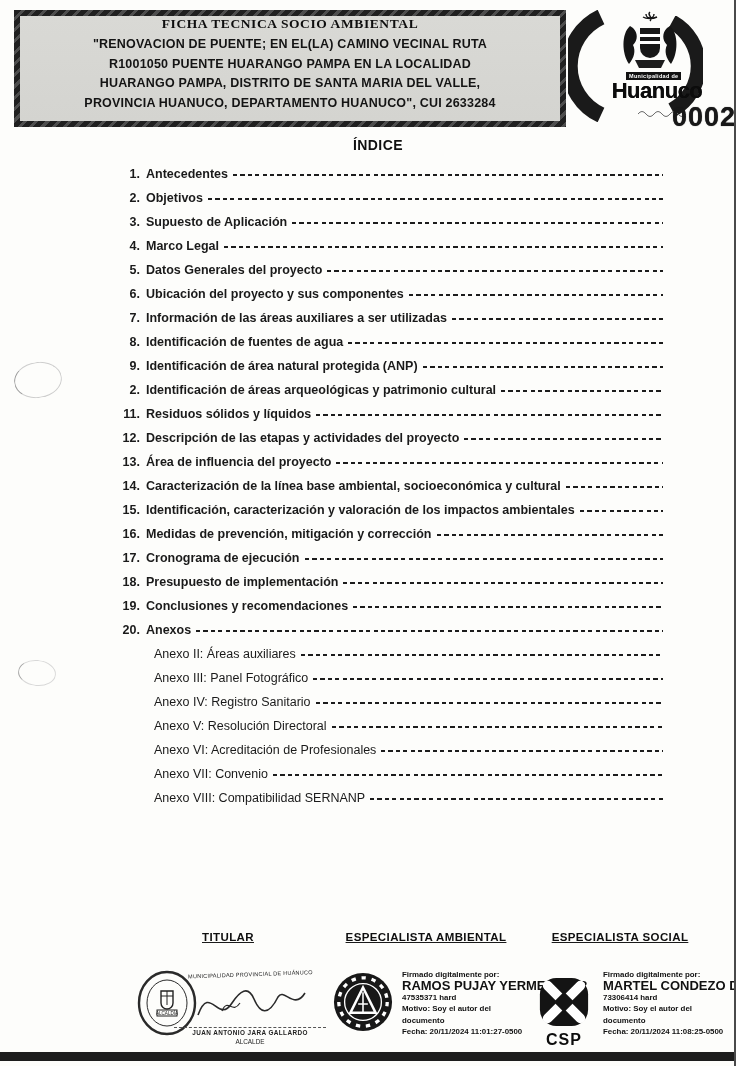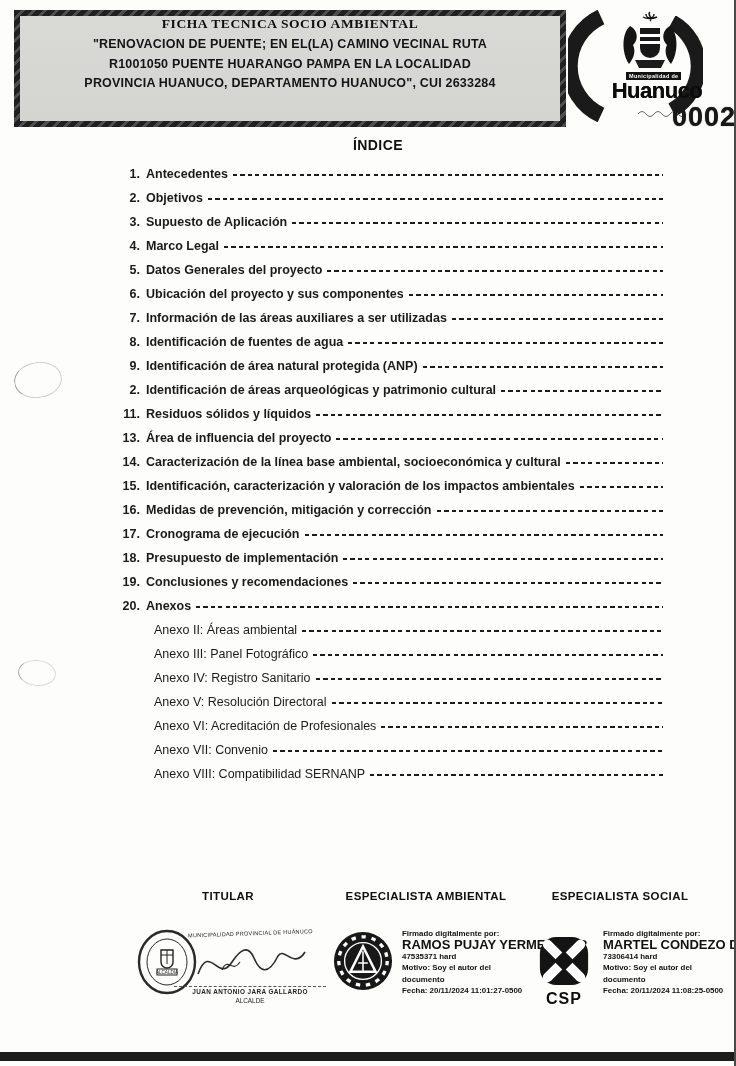--- a/index.html
+++ b/index.html
@@ -67,21 +67,21 @@
   .toc-row .num { flex:none; width:22px; text-align:right; }
   .toc-row .lbl { flex:none; margin-left:6px; white-space:nowrap; }
   .leader {
     flex:1 1 auto; height:2px; margin-left:5px; margin-right:1px;
     background:repeating-linear-gradient(90deg,#1c1c1c 0 4.2px,transparent 4.2px 7.4px);
     transform:translateY(1px);
   }
   .toc-annexes .toc-row { font-weight:normal; padding-left:30px; }
 
   
-  .sig-col { position:absolute; top:890px; }
+  .sig-col { position:absolute; top:931px;text-decoration:underline; }
   .sig-heading { text-align:center; font-size:11.5px; font-weight:bold; letter-spacing:.4px; color:#0f0f0f; }
   #sig-titular { left:130px; width:196px; height:130px; }
   #sig-amb     { left:330px; width:192px; height:130px; }
   #sig-soc     { left:517px; width:206px; height:130px; }
   .sig-body { position:relative; width:100%; height:110px; }
 
   .seal-alcaldia { position:absolute; left:6px; top:26px; }
   .stamp-header {
     position:absolute; left:58px; top:28px; width:140px;
     font-size:5.6px; color:#2b2b2b; letter-spacing:.2px; transform:rotate(-2deg);
@@ -116,20 +116,21 @@
 </style>
 </head>
 <body>
 
 <div class="header-box">
   <div class="header-title">FICHA TECNICA SOCIO AMBIENTAL</div>
   <div class="proj-lines">
 
   <div class="proj-line">"RENOVACION DE PUENTE; EN EL(LA) CAMINO VECINAL RUTA</div>
       <div class="proj-line">R1001050 PUENTE HUARANGO PAMPA EN LA LOCALIDAD</div>
+      <div class="proj-line">HUARANGO PAMPA, DISTRITO DE SANTA MARIA DEL VALLE,</div>
       <div class="proj-line">PROVINCIA HUANUCO, DEPARTAMENTO HUANUCO", CUI 2633284</div>
     </div>
 </div>
 
 <div class="logo-zone">
   <span class="bracket left">
     <svg width="38" height="112" viewBox="0 0 38 112">
         <path d="M33 7 A54 54 0 0 0 33 105" fill="none" stroke="#1a1a1a" stroke-width="16"></path>
       </svg>
   </span>
@@ -215,20 +216,25 @@
       <span class="num">2.</span>
       <span class="lbl">Identificación de áreas arqueológicas y patrimonio cultural</span>
       <span class="leader"></span>
     </div>
       <div class="toc-row">
       <span class="num">11.</span>
       <span class="lbl">Residuos sólidos y líquidos</span>
       <span class="leader"></span>
     </div>
       <div class="toc-row">
+      <span class="num">12.</span>
+      <span class="lbl">Descripción de las etapas y actividades del proyecto</span>
+      <span class="leader"></span>
+    </div>
+      <div class="toc-row">
       <span class="num">13.</span>
       <span class="lbl">Área de influencia del proyecto</span>
       <span class="leader"></span>
     </div>
       <div class="toc-row">
       <span class="num">14.</span>
       <span class="lbl">Caracterización de la línea base ambiental, socioeconómica y cultural</span>
       <span class="leader"></span>
     </div>
       <div class="toc-row">
@@ -259,21 +265,21 @@
       <div class="toc-row">
       <span class="num">20.</span>
       <span class="lbl">Anexos</span>
       <span class="leader"></span>
     </div>
     </div>
 
   <div class="toc-annexes">
 
       <div class="toc-row">
-      <span class="lbl">Anexo II: Áreas ambiental</span>
+      <span class="lbl">Anexo II: Áreas auxiliares</span>
       <span class="leader"></span>
     </div>
       <div class="toc-row">
       <span class="lbl">Anexo III: Panel Fotográfico</span>
       <span class="leader"></span>
     </div>
       <div class="toc-row">
       <span class="lbl">Anexo IV: Registro Sanitario</span>
       <span class="leader"></span>
     </div>

